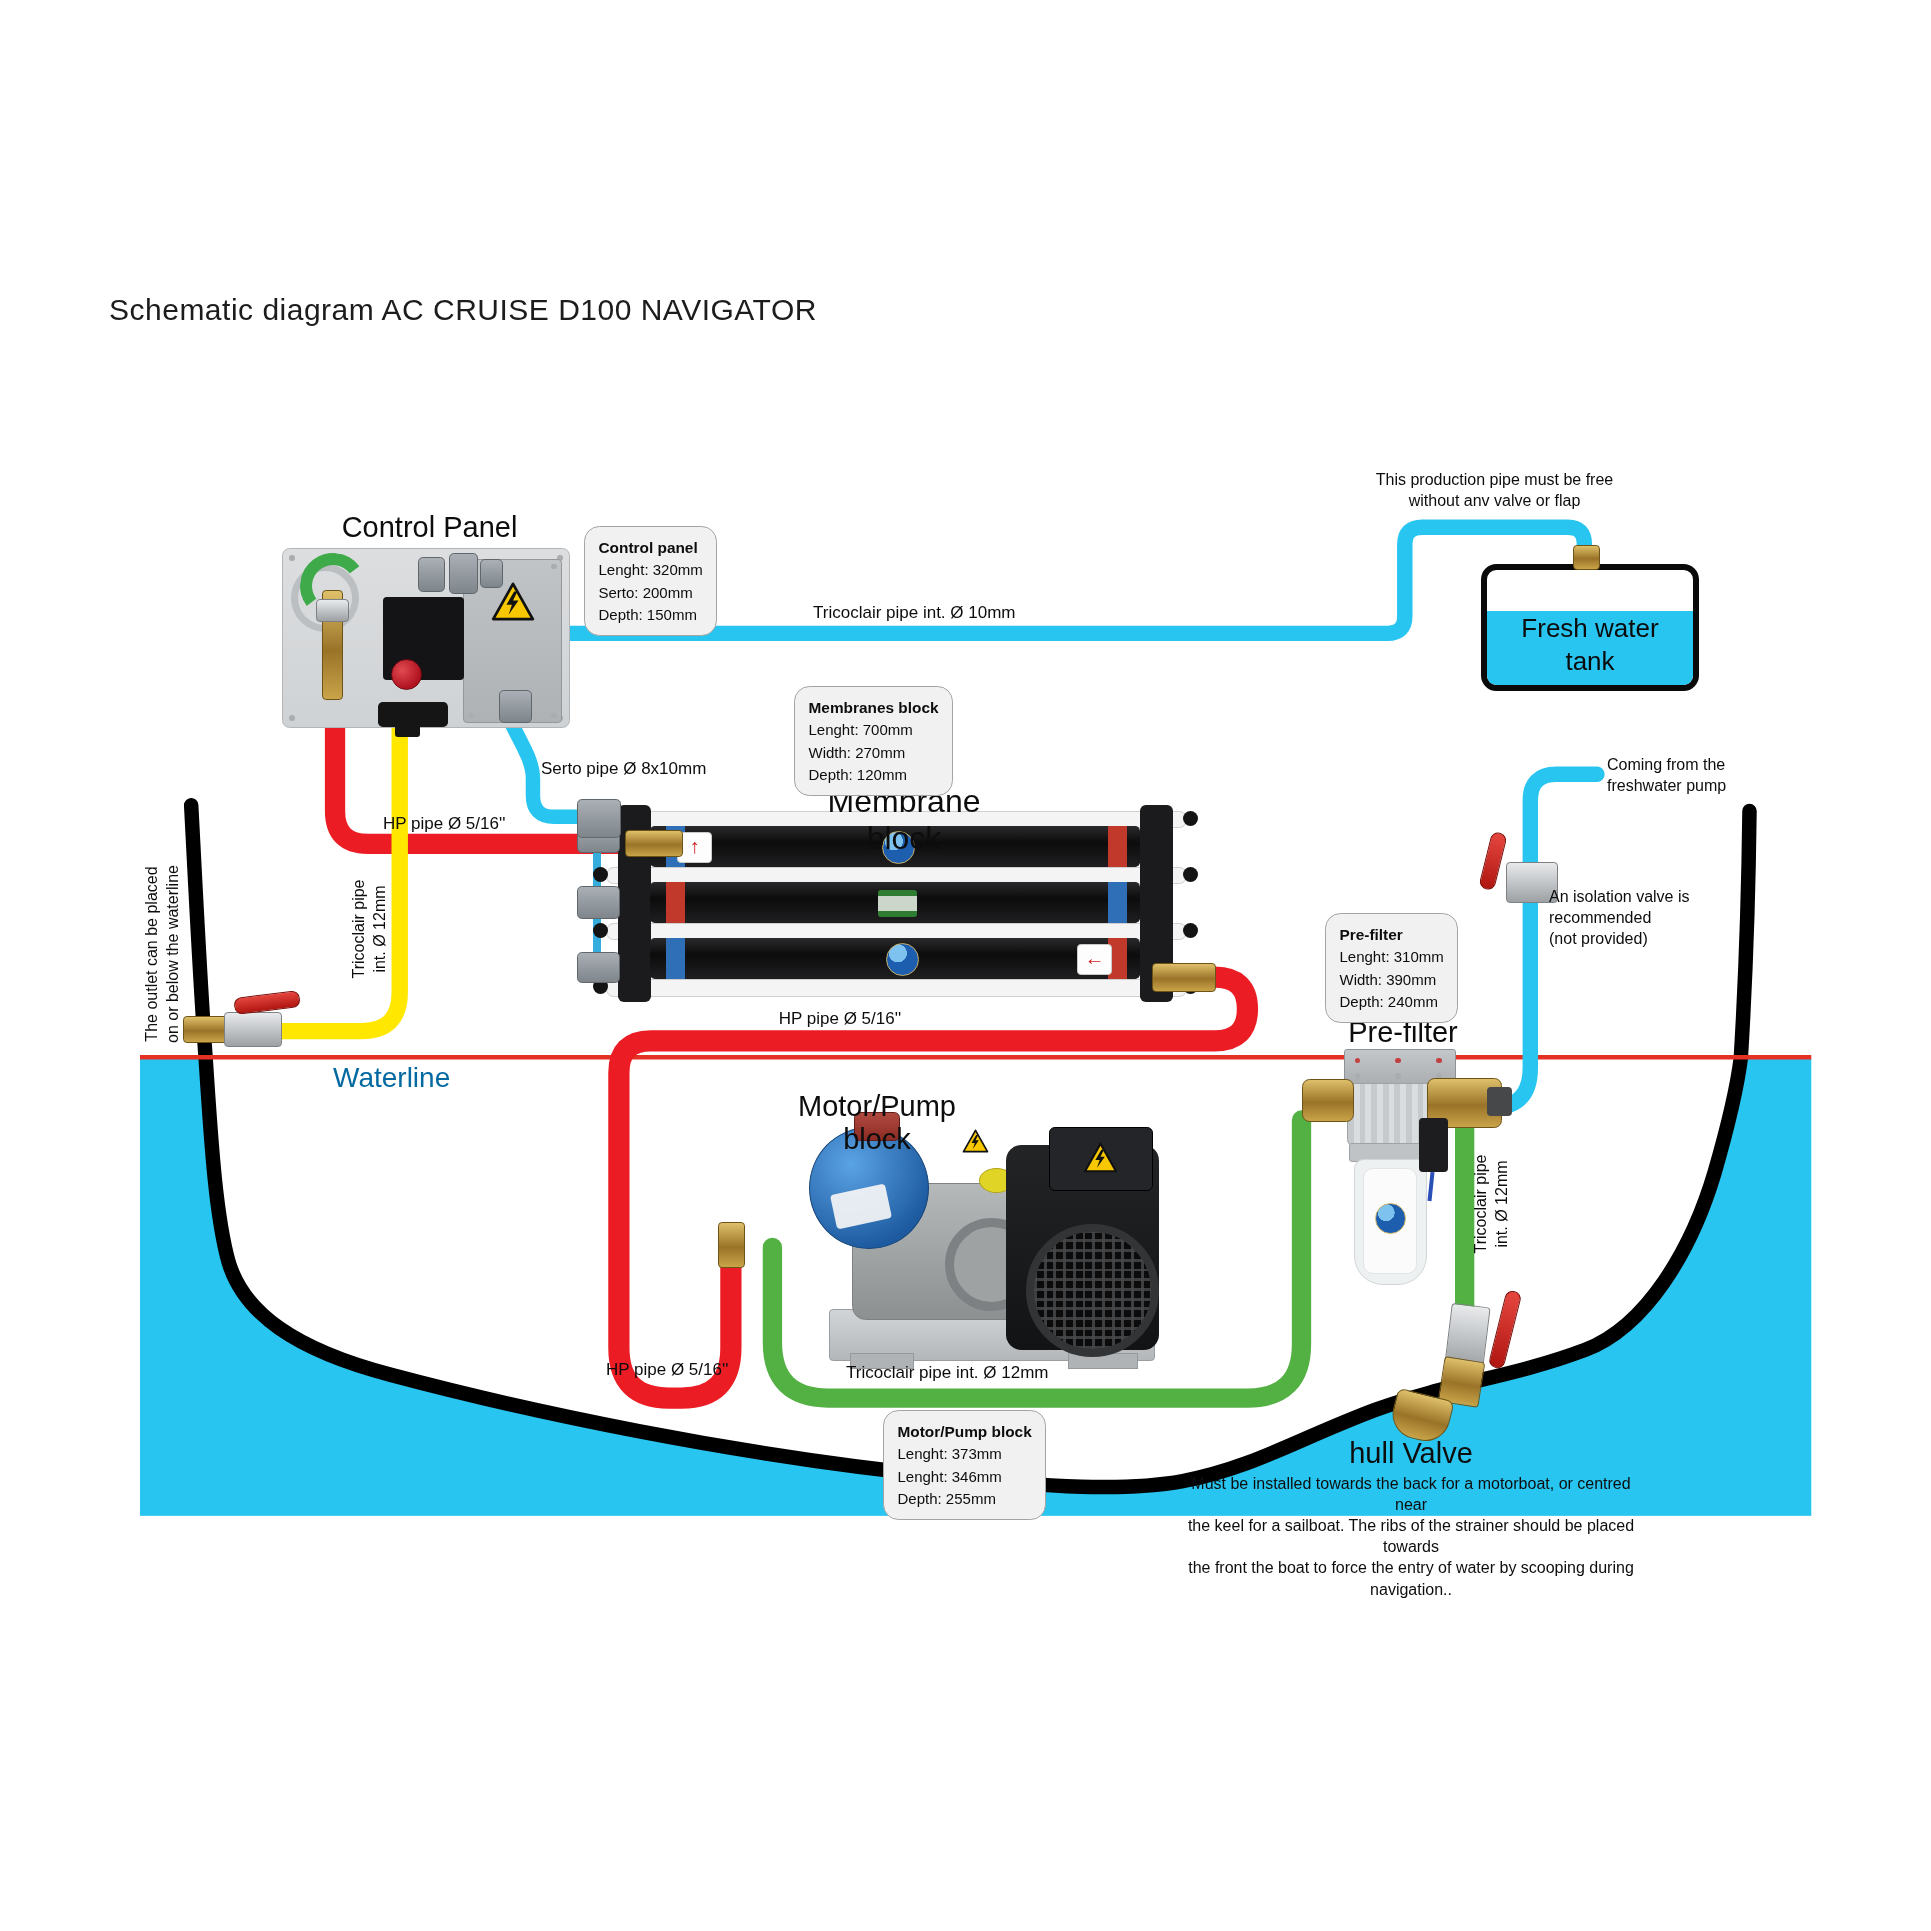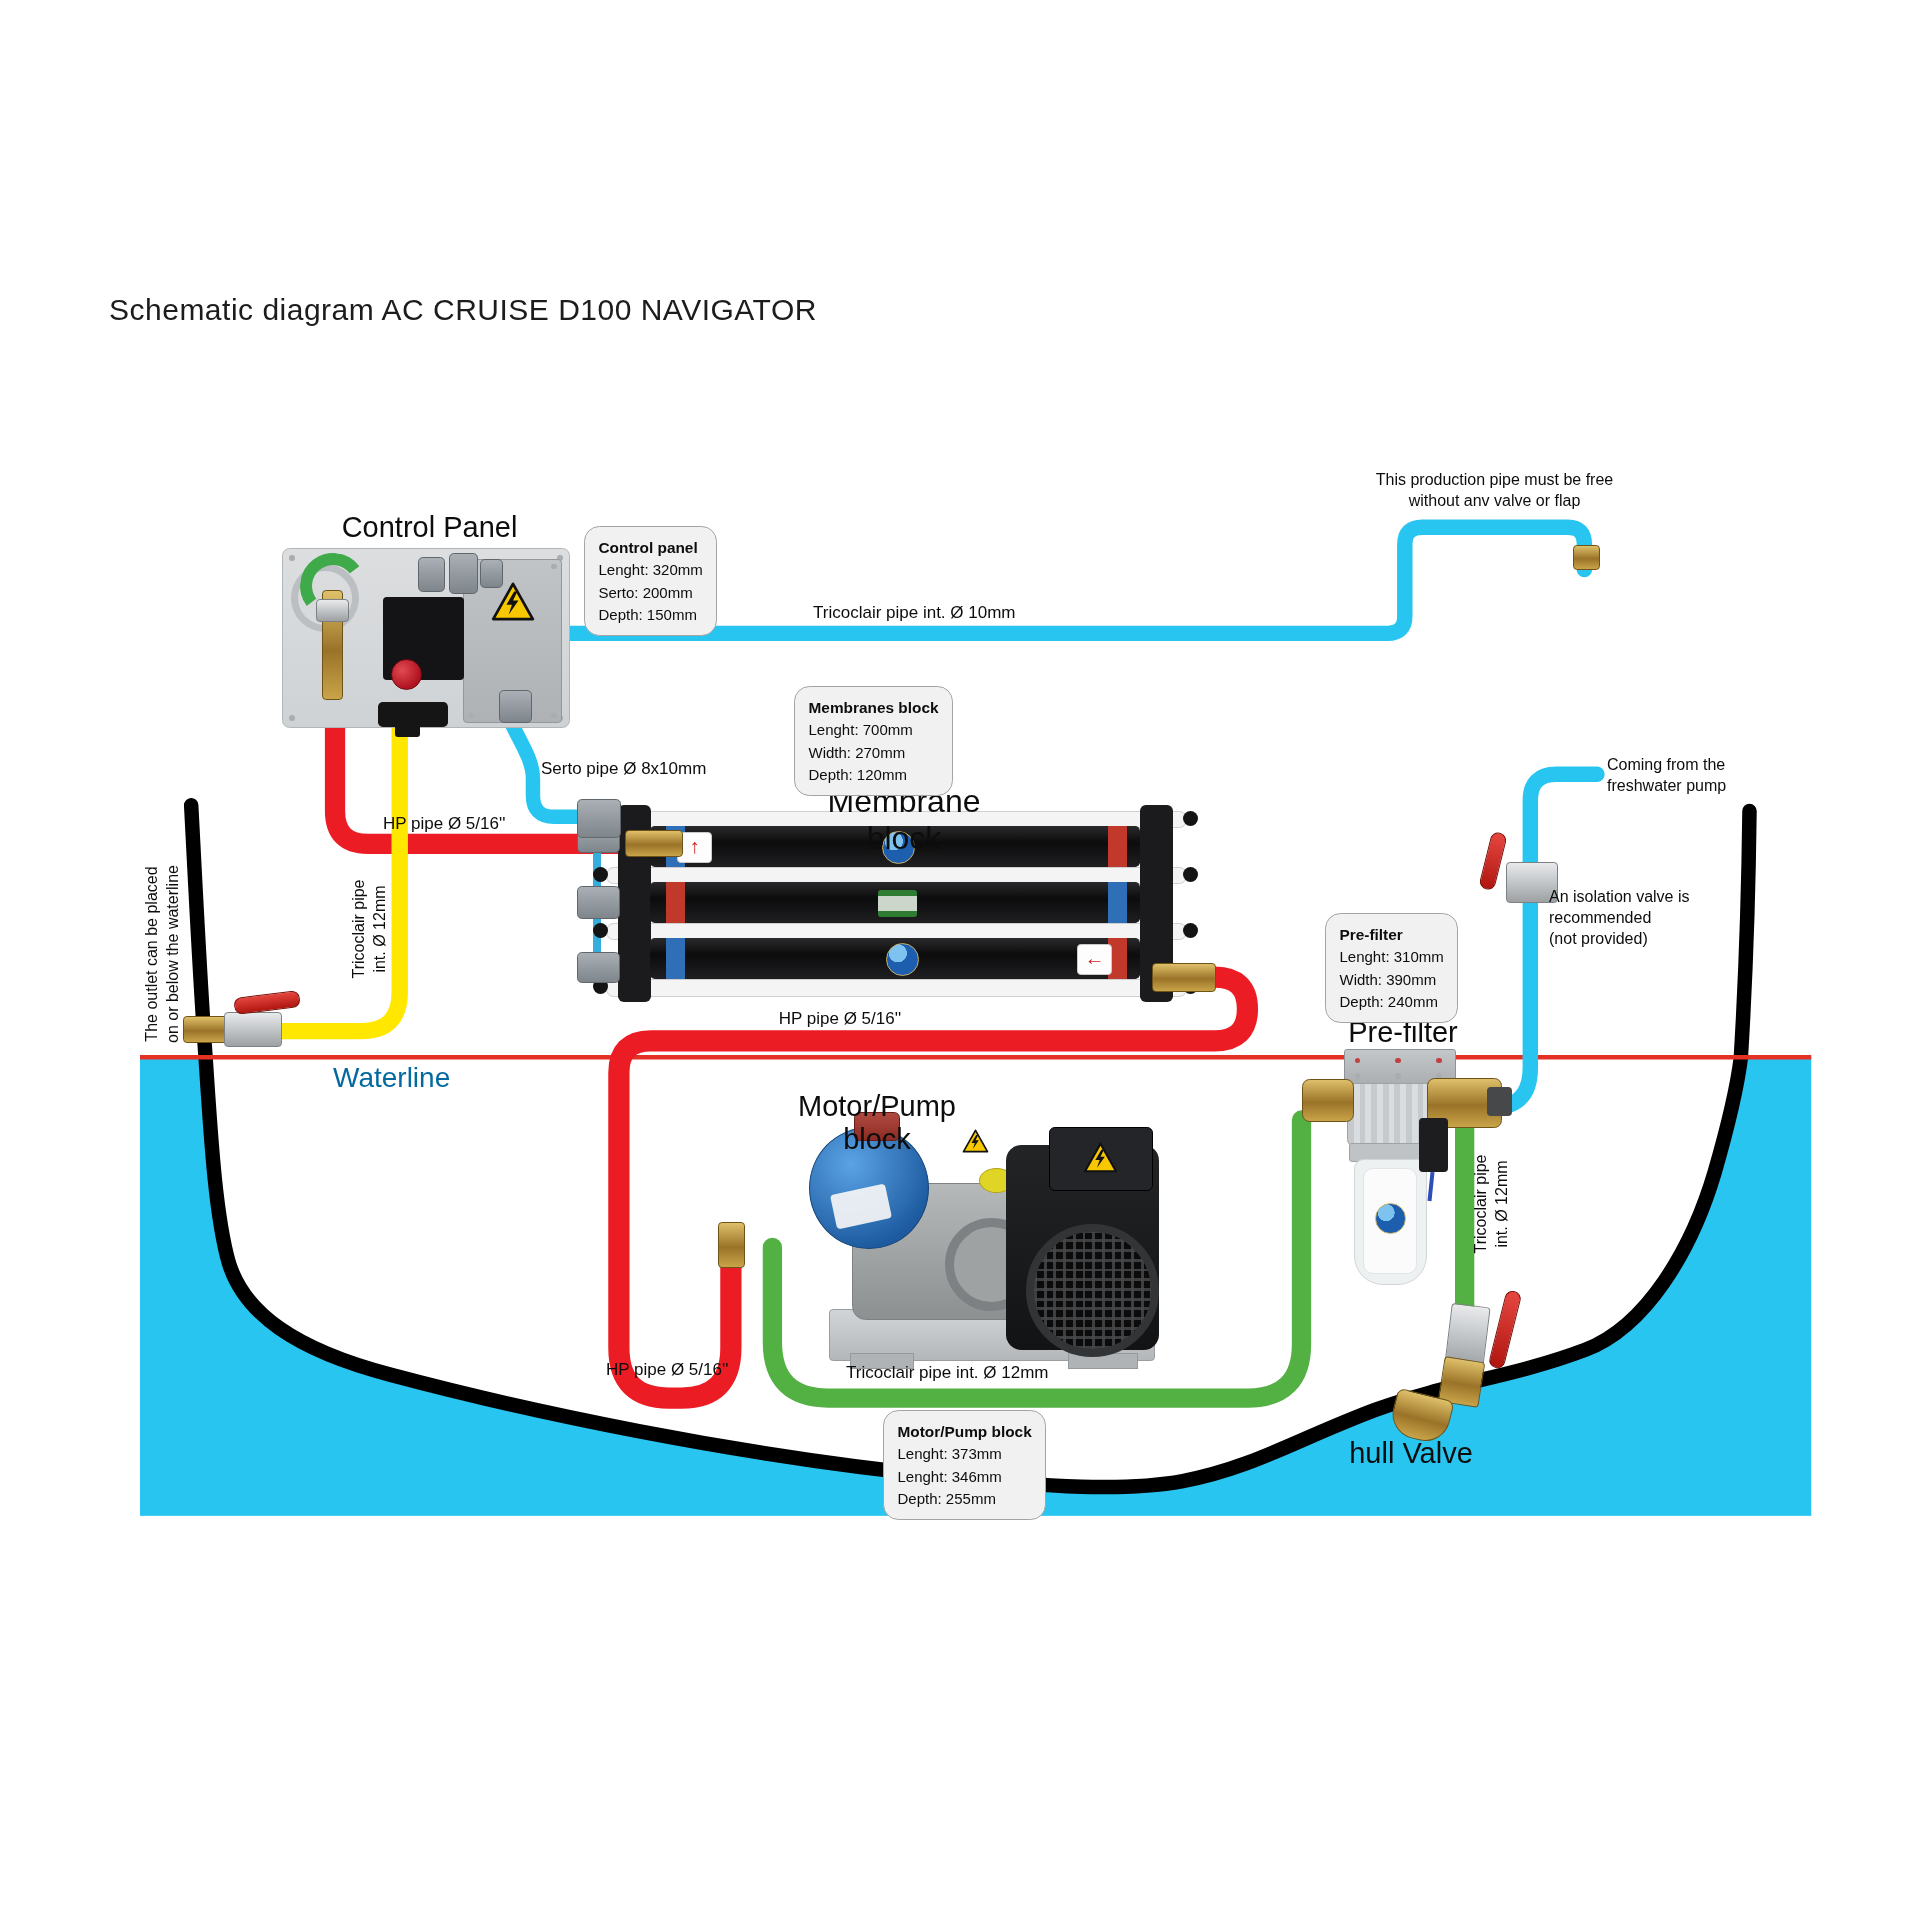--- a/index.html
+++ b/index.html
@@ -282,20 +282,25 @@
 
   <div class="abs silver" style="left:1506px;top:862px;width:50px;height:39px;z-index:4;"></div>
   <div class="abs redhandle" style="left:1485px;top:832px;width:13.5px;height:56px;transform:rotate(14deg);"></div>
 
   <div class="abs silver" style="left:1448px;top:1305px;width:37px;height:60px;transform:rotate(7deg);z-index:4;"></div>
   <div class="abs brass" style="left:1441px;top:1359px;width:39px;height:44px;transform:rotate(9deg);z-index:4;"></div>
   <div class="abs redhandle" style="left:1497px;top:1290px;width:13.5px;height:77px;transform:rotate(14deg);"></div>
   <div class="abs brass" style="left:1392px;top:1394px;width:56px;height:44px;border-radius:7.7px 7.7px 25px 25px;transform:rotate(14deg);z-index:4;"></div>
 
   <div class="abs brass" style="left:1573px;top:545px;width:25px;height:23px;z-index:4;"></div>
+  <div class="abs tank">
+    <div class="water"></div>
+    <div class="lbl">Fresh water
+tank</div>
+  </div>
 
   <div class="abs note" style="left:1345px;top:469px;width:299px;text-align:center;">This production pipe must be free
 without anv valve or flap</div>
   <div class="abs note" style="left:1607px;top:754px;width:174px;">Coming from the
 freshwater pump</div>
   <div class="abs note" style="left:1549px;top:886px;width:193px;">An isolation valve is
 recommended
 (not provided)</div>
   <div class="abs vlabel" style="left:41px;top:929px;">The outlet can be placed
 on or below the waterline</div>
@@ -307,15 +312,18 @@
   <div class="abs plabel" style="left:813px;top:603px;">Tricoclair pipe int. Ø 10mm</div>
   <div class="abs plabel" style="left:541px;top:759px;">Serto pipe Ø 8x10mm</div>
   <div class="abs plabel" style="left:383px;top:814px;">HP pipe Ø 5/16''</div>
   <div class="abs plabel" style="left:763px;top:1009px;width:154px;text-align:center;">HP pipe Ø 5/16''</div>
   <div class="abs plabel" style="left:606px;top:1360px;">HP pipe Ø 5/16''</div>
   <div class="abs plabel" style="left:846px;top:1363px;">Tricoclair pipe int. Ø 12mm</div>
 
   <div class="abs waterline-label" style="left:333px;top:1062px;">Waterline</div>
 
   <div class="abs blabel" style="left:1334px;top:1437px;width:154px;font-size:29px;">hull Valve</div>
+  <div class="abs note" style="left:1186px;top:1473px;width:450px;text-align:center;">Must be installed towards the back for a motorboat, or centred near
+the keel for a sailboat. The ribs of the strainer should be placed towards
+the front the boat to force the entry of water by scooping during navigation..</div>
 
 </div>
 
 
 </body></html>

